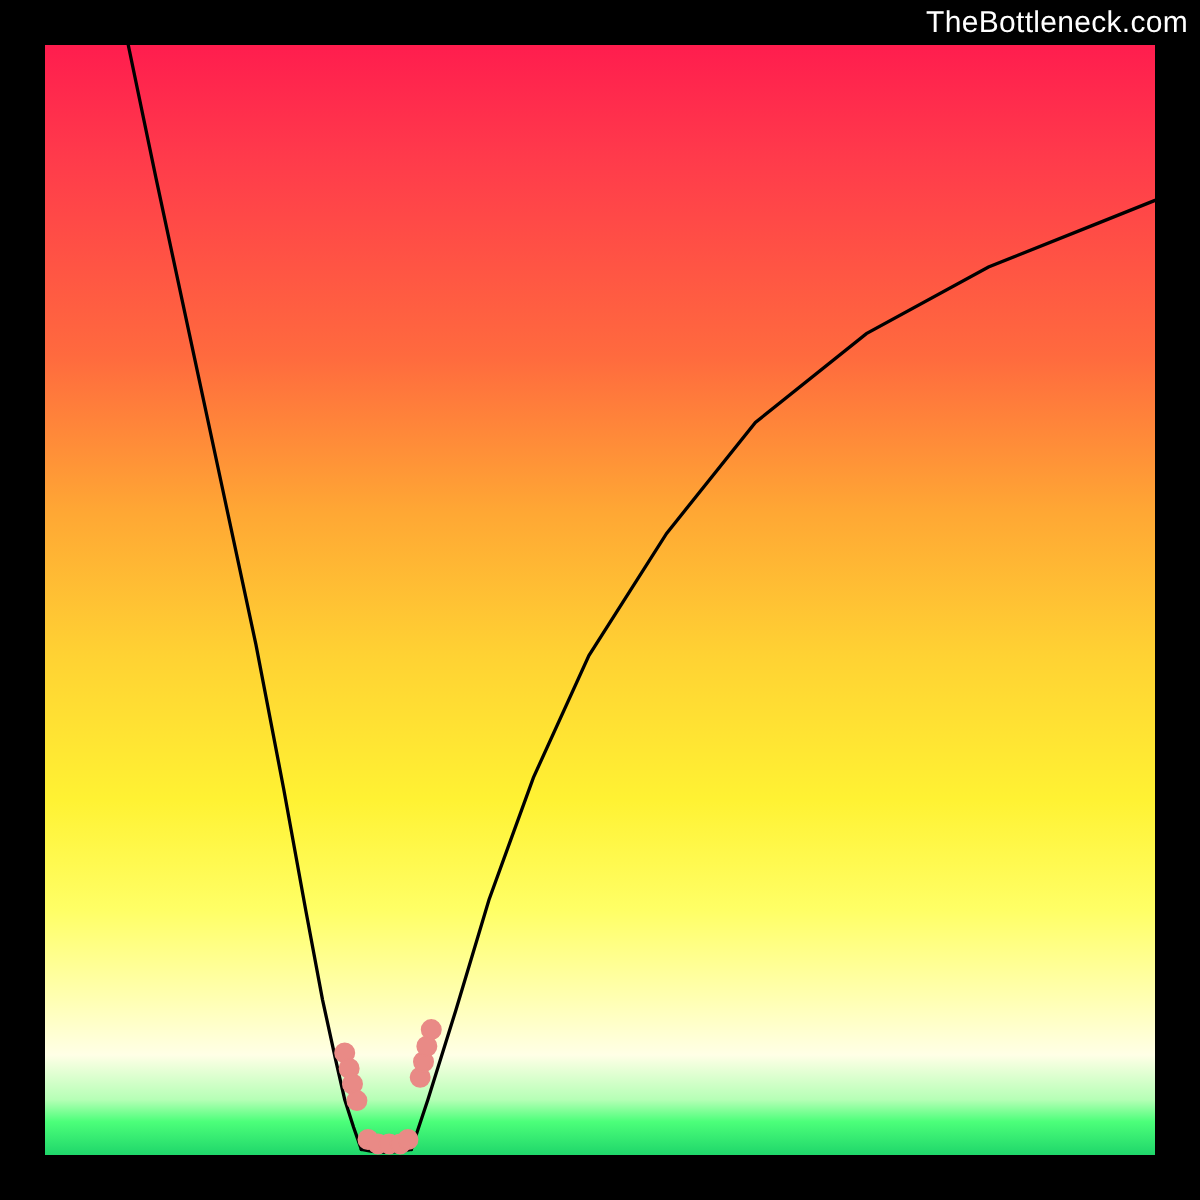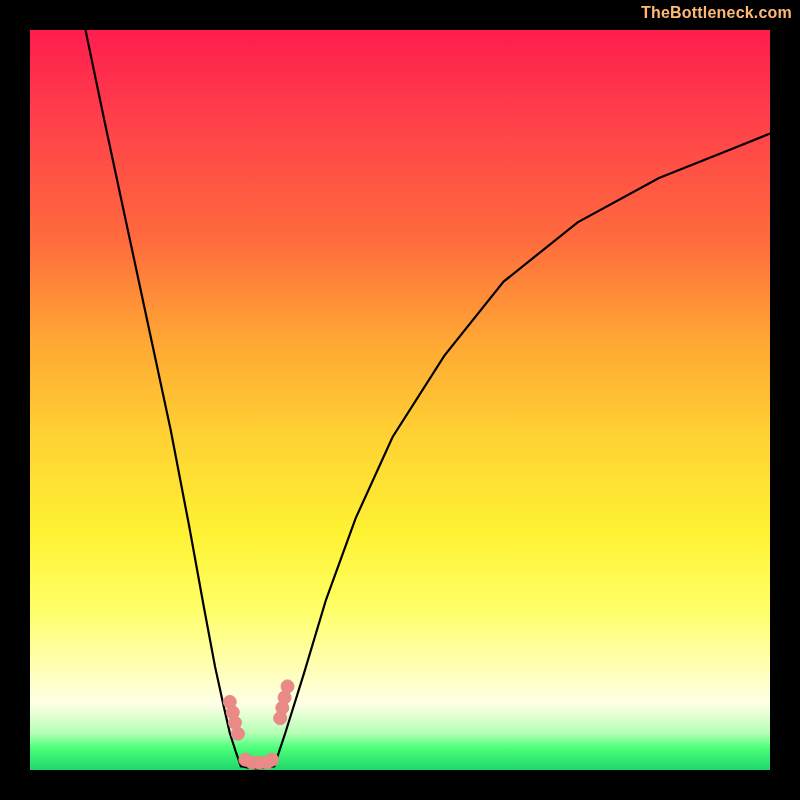--- a/index.html
+++ b/index.html
@@ -36,23 +36,23 @@
       #ffffe6 91%,
       #b6ffb6 95%,
       #4cff7a 97%,
       #1fd66a 100%
     );
   }
   .watermark {
     position: absolute;
     top: 4px;
     right: 8px;
-    color: #fdba74;
-    font-size: 16px;
-    font-weight: 700;
+    color: #ffffff;
+    font-size: 20px;
+    font-weight: 400;
     letter-spacing: 0.2px;
     user-select: none;
   }
   svg.curves {
     position: absolute;
     left: 0; top: 0;
     width: 100%;
     height: 100%;
   }
   .curve {

